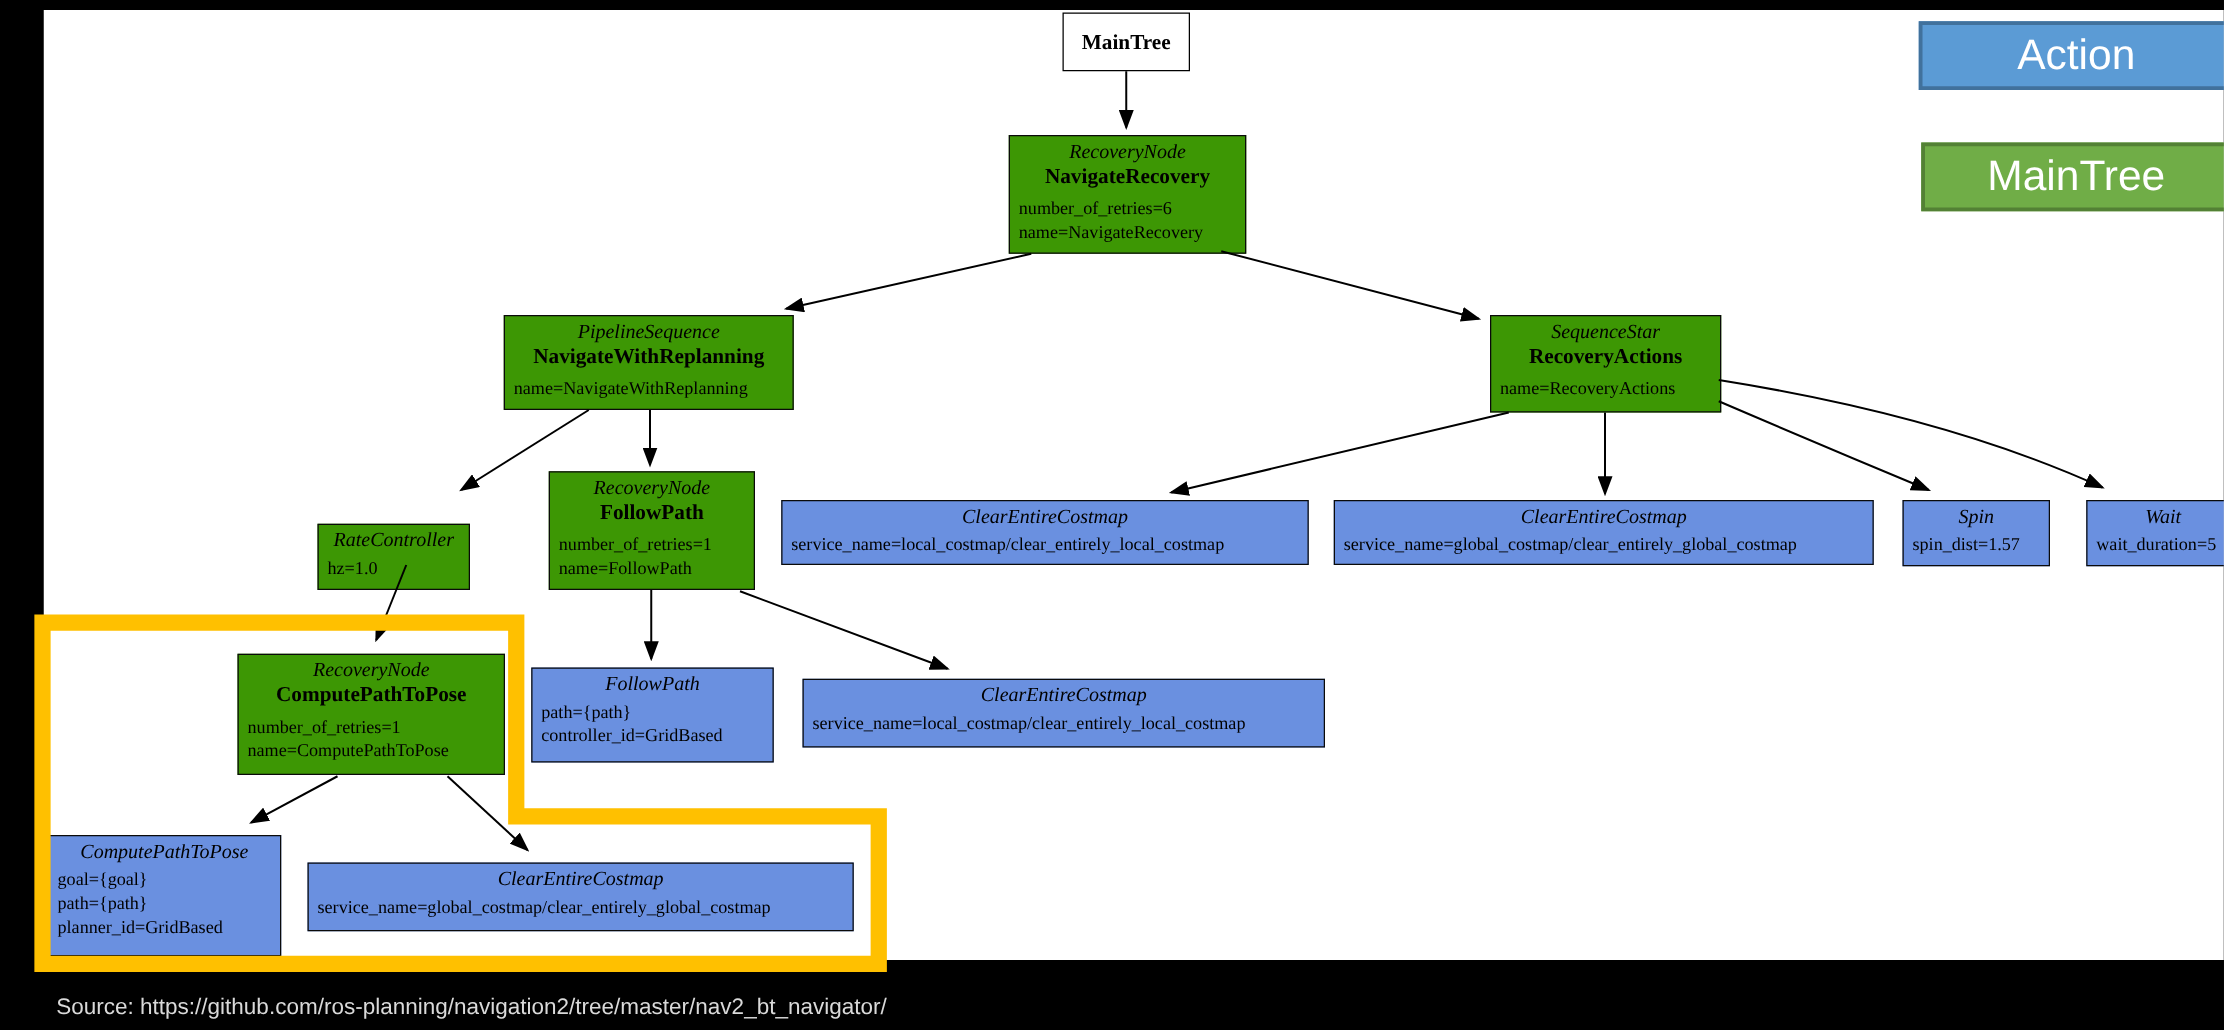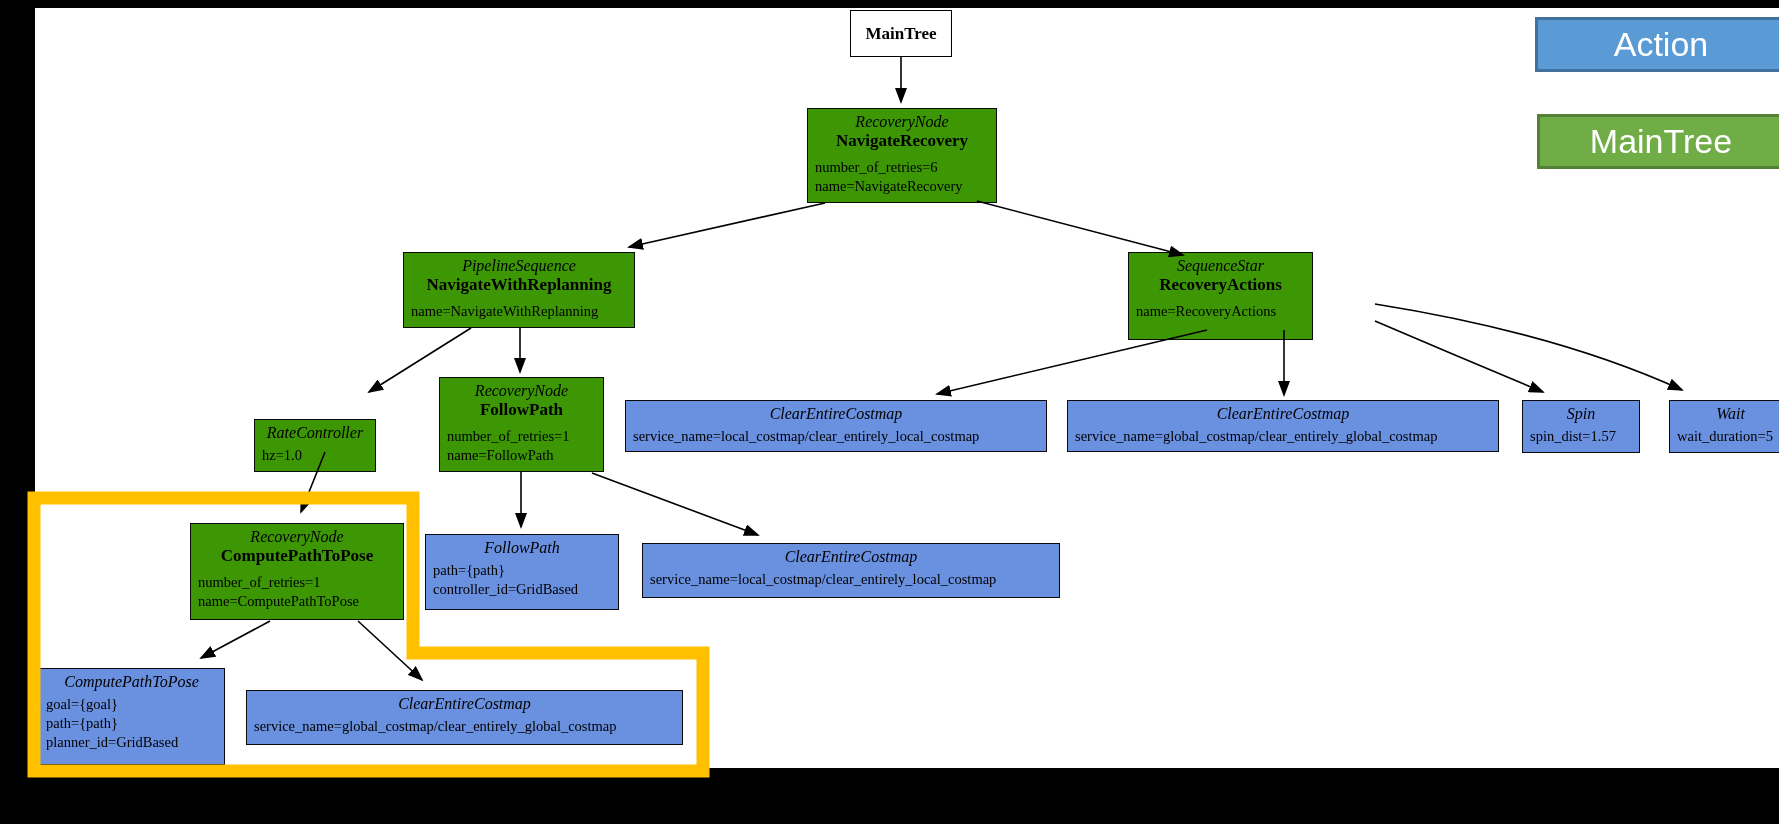--- a/index.html
+++ b/index.html
@@ -38,21 +38,21 @@
   .legend-control{left:1510px;top:114px;width:248px;height:55px;
                   background:var(--legend-control-fill);border:3px solid var(--legend-control-border);}
 
   .source-line{position:absolute;left:18px;top:795px;z-index:4;
                font-family:"Liberation Sans",sans-serif;font-size:18px;color:var(--source-color);}
 
   
   #n-maintree{left:823px;top:10px;width:102px;height:47px;}
   #n-navrec{left:780px;top:108px;width:190px;height:95px;}
   #n-navrep{left:376px;top:252px;width:232px;height:76px;}
-  #n-recact{left:1101px;top:252px;width:185px;height:88px;}
+  #n-recact{left:1165px;top:252px;width:185px;height:78px;}
   #n-ratectl{left:227px;top:419px;width:122px;height:53px;}
   #n-fpctl{left:412px;top:377px;width:165px;height:95px;}
   #n-clearlocal1{left:598px;top:400px;width:422px;height:52px;}
   #n-clearglobal1{left:1040px;top:400px;width:432px;height:52px;}
   #n-spin{left:1495px;top:400px;width:118px;height:53px;}
   #n-wait{left:1642px;top:400px;width:123px;height:53px;}
   #n-cpctl{left:163px;top:523px;width:214px;height:97px;}
   #n-fpact{left:398px;top:534px;width:194px;height:76px;}
   #n-clearlocal2{left:615px;top:543px;width:418px;height:55px;}
   #n-cpact{left:11px;top:668px;width:187px;height:97px;}
@@ -174,13 +174,14 @@
     <div class="bt-attr">service_name=global_costmap/clear_entirely_global_costmap</div>
   </div>
 
   <div class="legend-btn legend-action">
     <span>Action</span>
   </div>
   <div class="legend-btn legend-control">
     <span>MainTree</span>
   </div>
 
+  <div class="source-line">Source: https://github.com/ros-planning/navigation2/tree/master/nav2_bt_navigator/</div>
 </div>
 
 </body></html>

